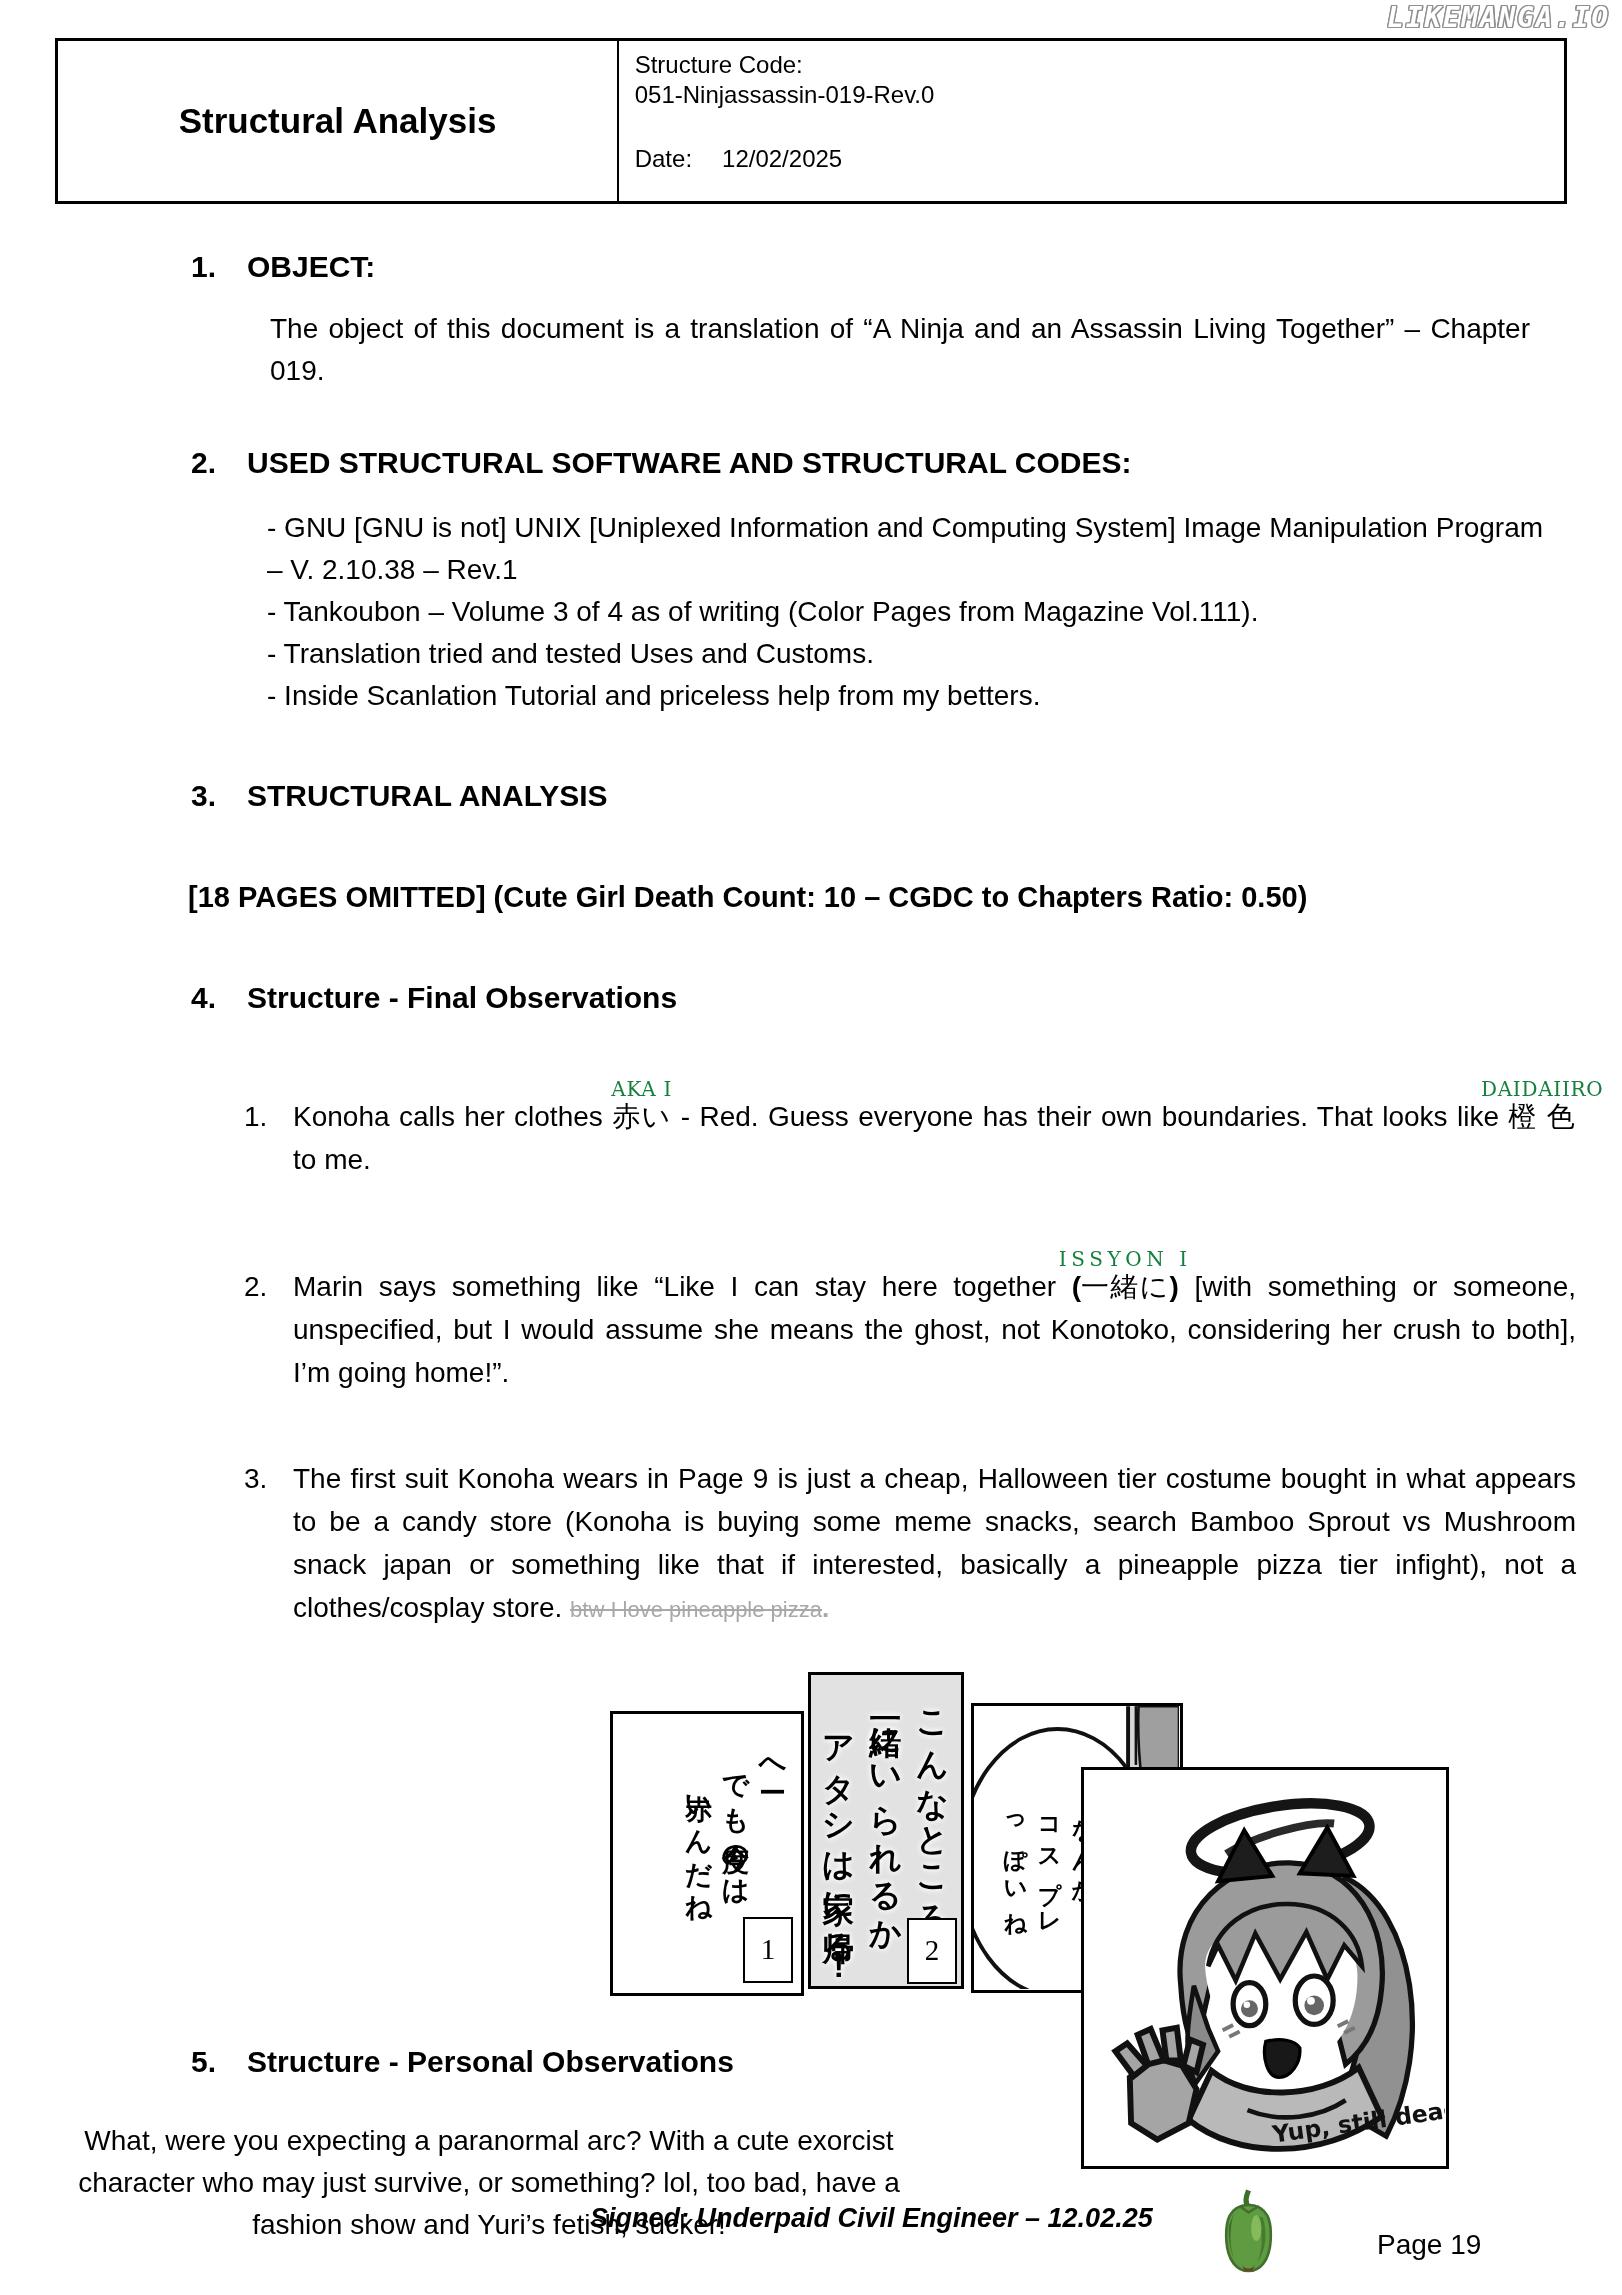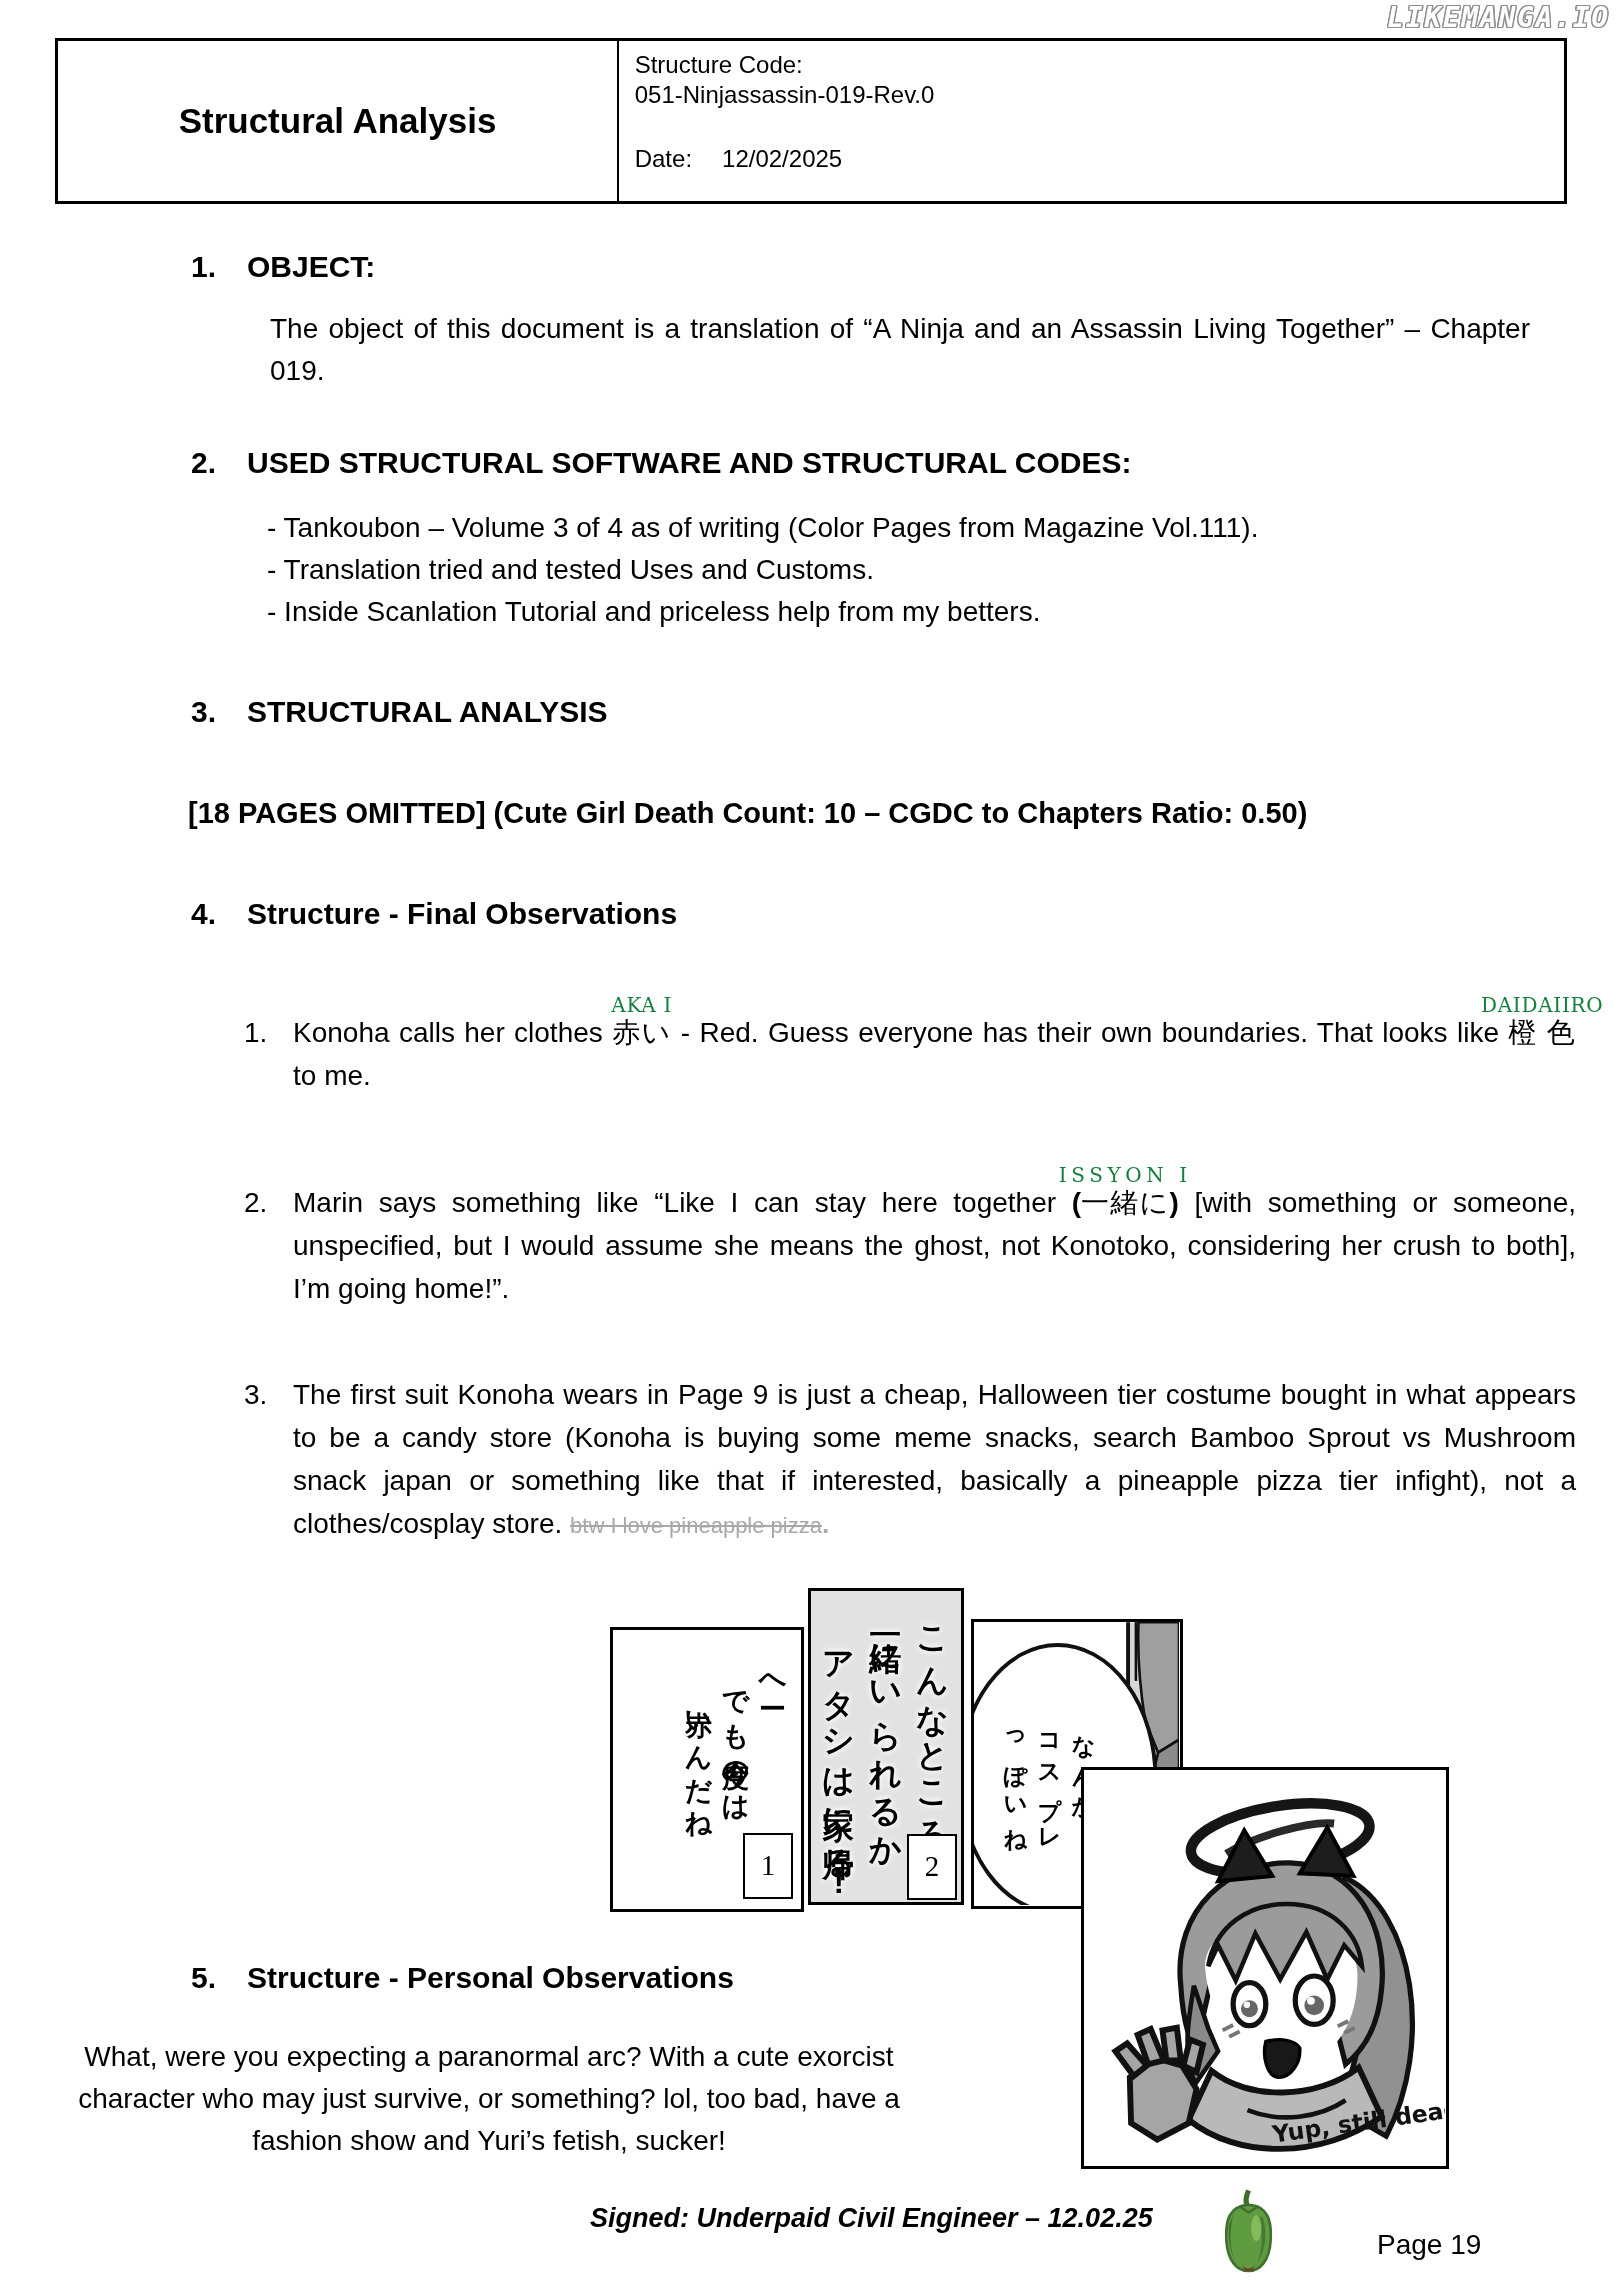--- a/index.html
+++ b/index.html
@@ -111,20 +111,21 @@
 
   <div class="sec mt1">
     <span class="n">1.</span><span>OBJECT:</span>
   </div>
   <div class="body-t para mt2">The object of this document is a translation of “A Ninja and an Assassin Living Together” – Chapter 019.</div>
 
   <div class="sec mt3">
     <span class="n">2.</span><span>USED STRUCTURAL SOFTWARE AND STRUCTURAL CODES:</span>
   </div>
   <div class="body-t swlist">
+    <div>- GNU [GNU is not] UNIX [Uniplexed Information and Computing System] Image Manipulation Program – V. 2.10.38 – Rev.1</div>
     <div>- Tankoubon – Volume 3 of 4 as of writing (Color Pages from Magazine Vol.111).</div>
     <div>- Translation tried and tested Uses and Customs.</div>
     <div>- Inside Scanlation Tutorial and priceless help from my betters.</div>
   </div>
 
   <div class="sec" style="margin-top:62px;">
     <span class="n">3.</span><span>STRUCTURAL ANALYSIS</span>
   </div>
   <div class="omitted">[18 PAGES OMITTED] (Cute Girl Death Count: 10 – CGDC to Chapters Ratio: 0.50)</div>
 

